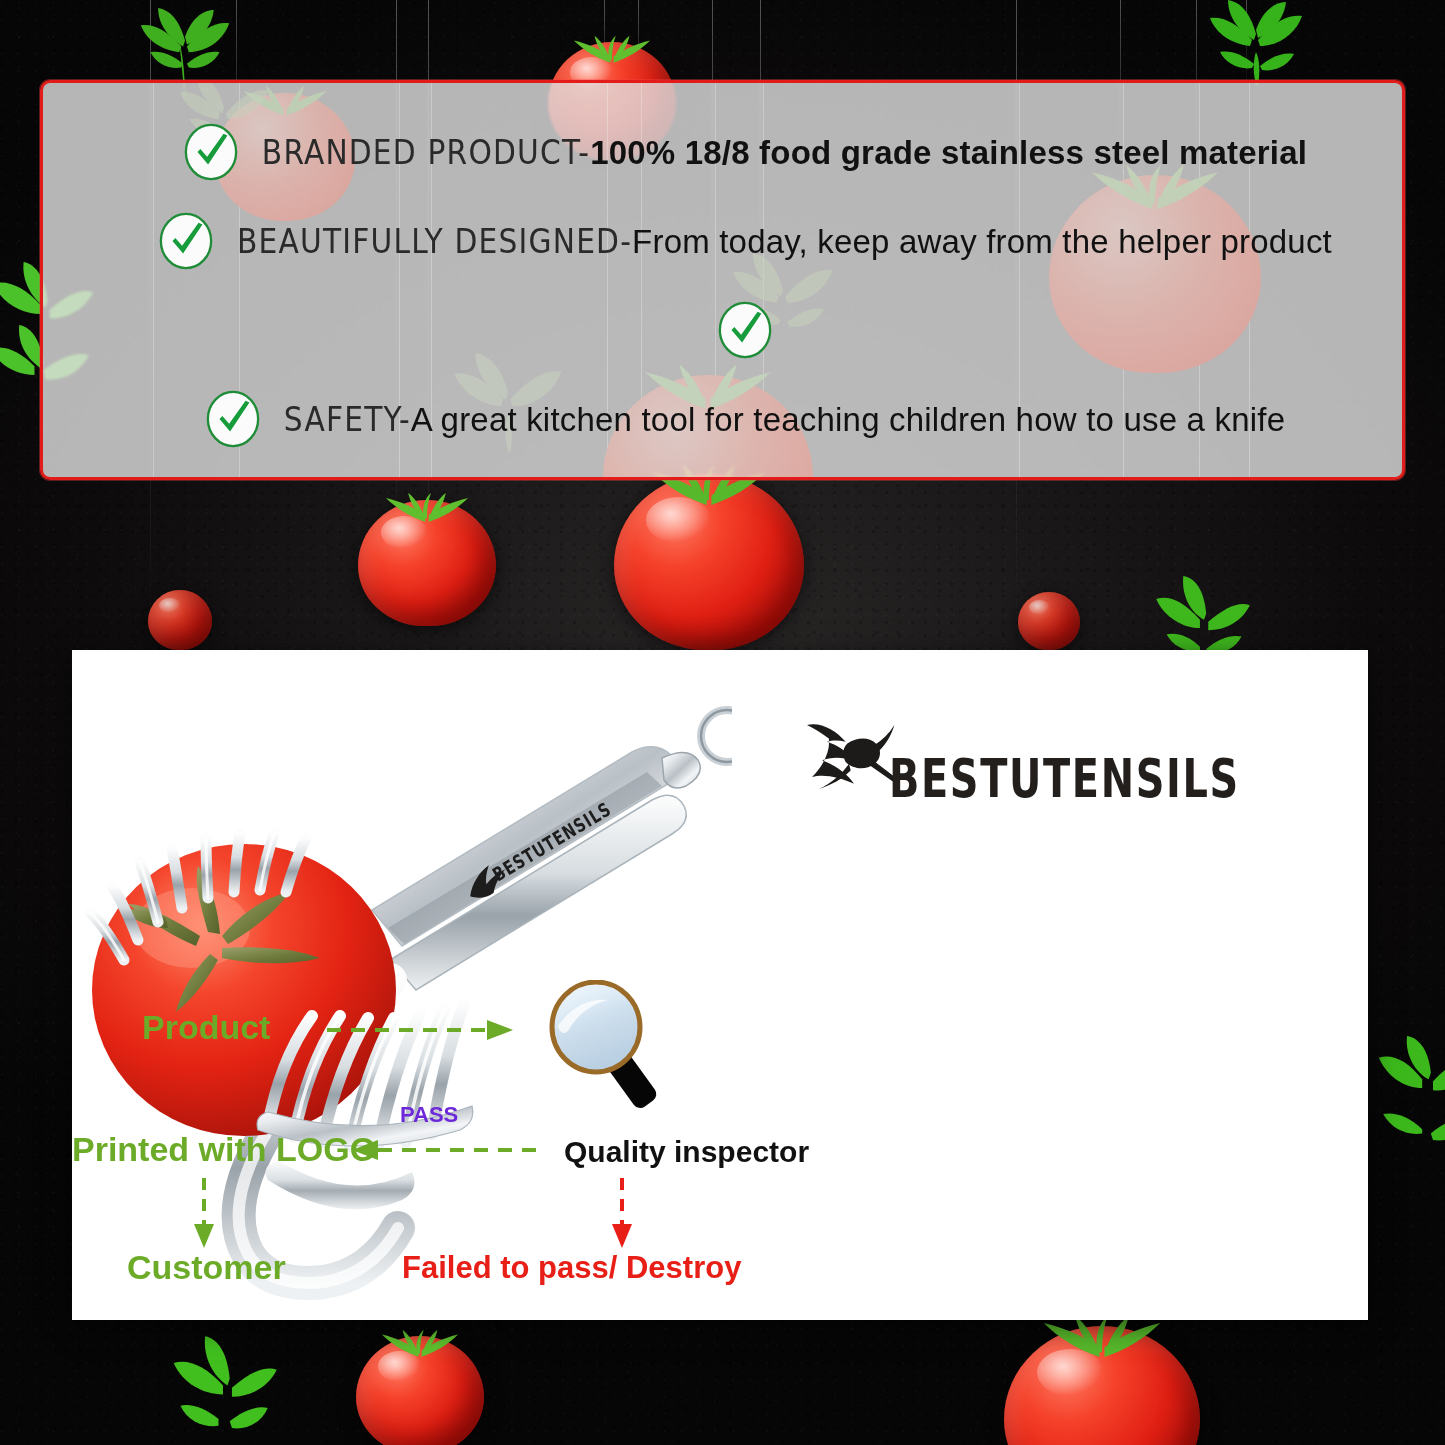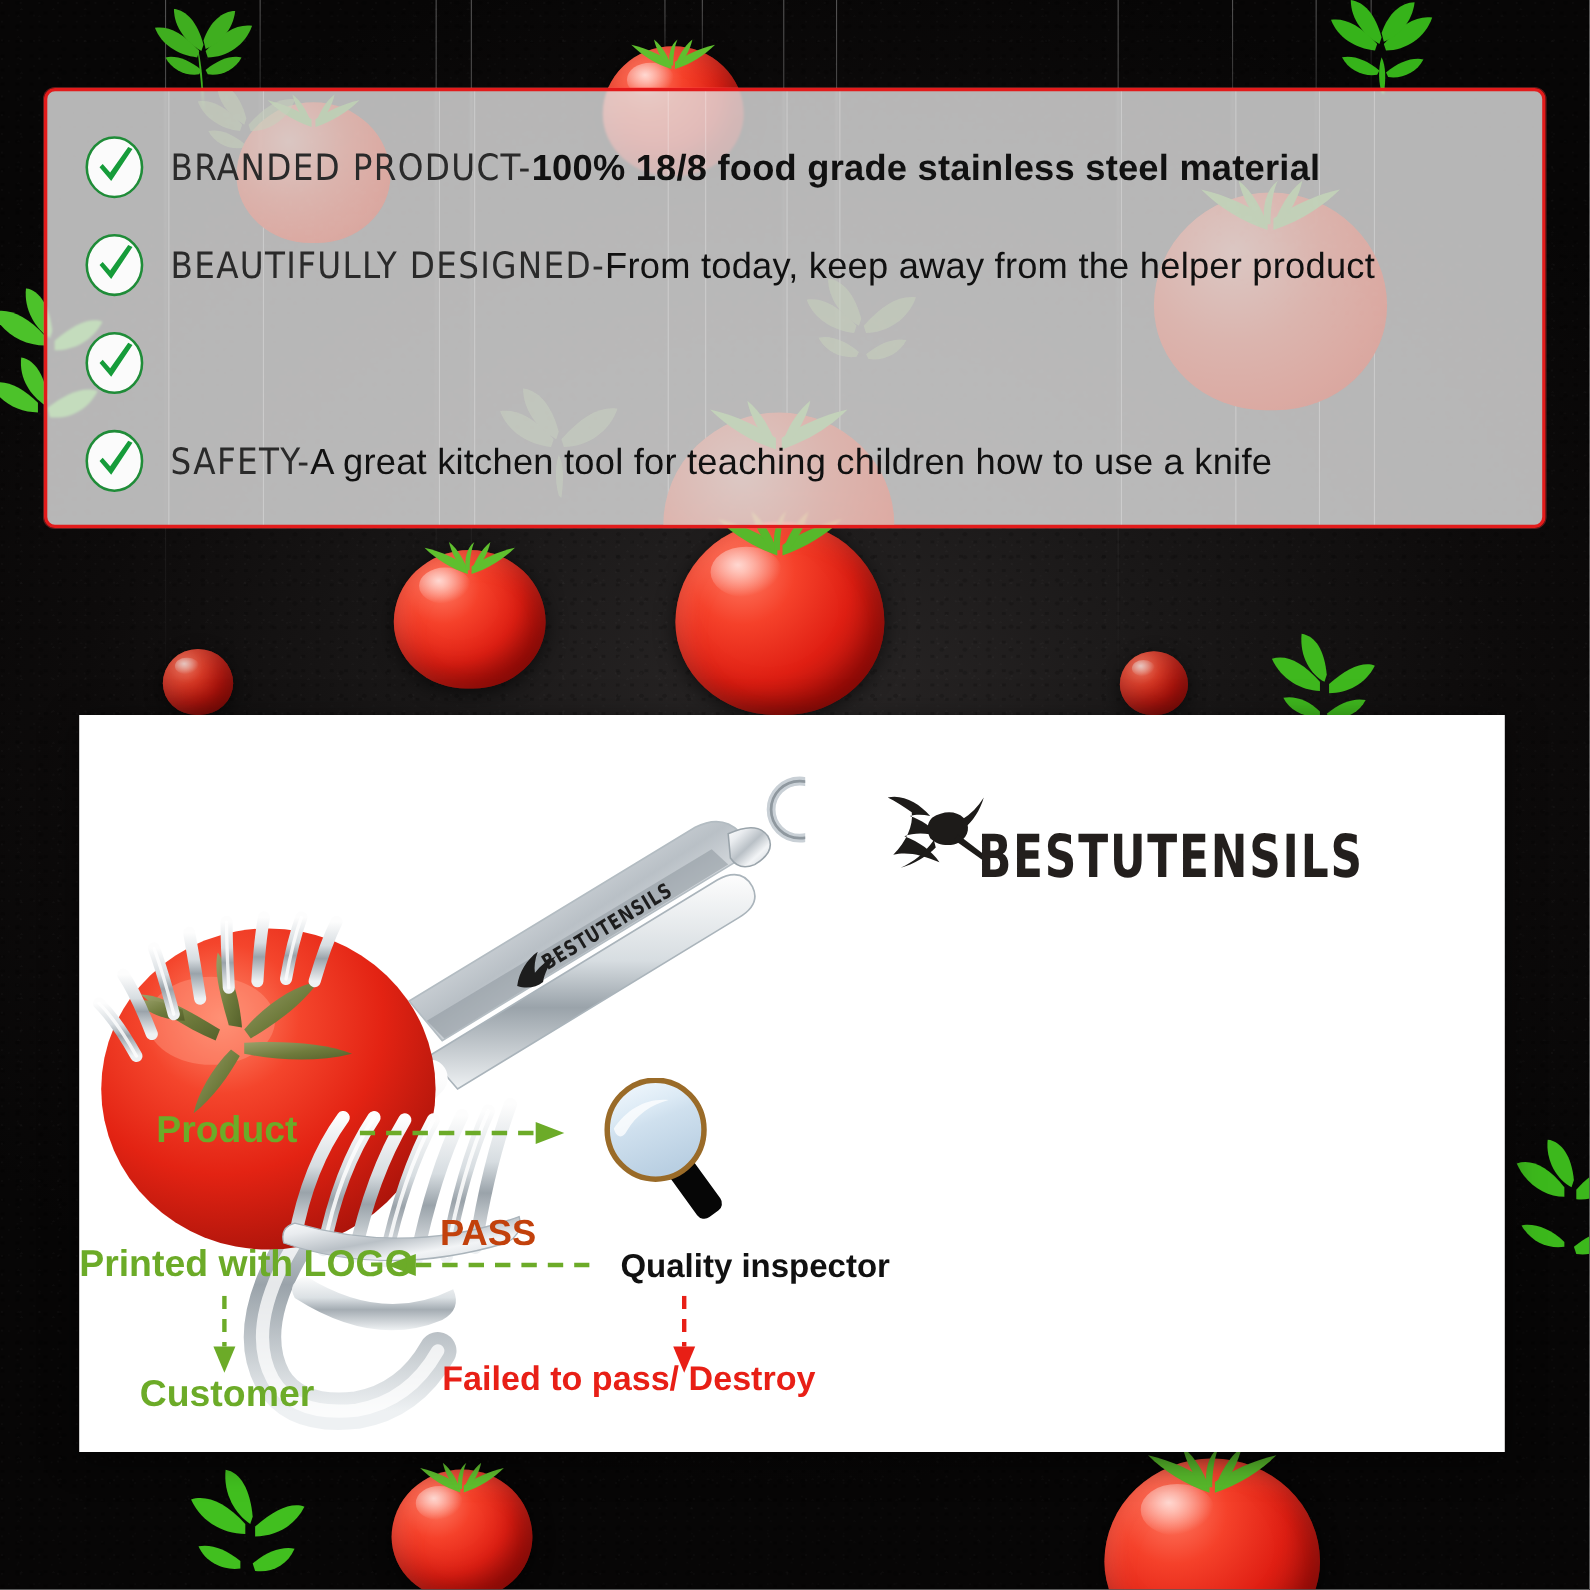--- a/index.html
+++ b/index.html
@@ -70,22 +70,22 @@
     position: absolute; left: 40px; top: 80px; width: 1365px; height: 400px;
     border: 3px solid #e21b1b;
     border-radius: 10px;
     background: rgba(226,226,226,.80);
     backdrop-filter: blur(1px);
     overflow: hidden;
     box-shadow: 0 0 0 1px rgba(255,70,70,.35);
   }
   .feature-list {
     position: relative; z-index: 3;
-    padding: 38px 0 0 32px;
-    display: flex; flex-direction: column; gap: 27px;
+    padding: 38px 0 0 44px;
+    display: flex; flex-direction: column; gap: 27px; align-items: center;
   }
   .feature-row { display: flex; align-items: center; gap: 22px; }
   .check-icon { width: 58px; height: 62px; flex: 0 0 58px; }
   .check-icon svg { width: 100%; height: 100%; display: block; }
   .feature-text {
     font-size: 33px; color: #1b1b1b; white-space: nowrap;
     letter-spacing: .2px;
   }
   .feature-text .lead {
     font-family: "DejaVu Sans Condensed", "Liberation Sans", sans-serif;
@@ -132,21 +132,21 @@
     color: #ee1c1c;
   }
   
   #flow-diagram {
     position: absolute; left: 640px; top: 980px; width: 700px; height: 320px;
   }
   #flow-diagram .node { position: absolute; white-space: nowrap; }
   .node-green { color: #6cab28; font-size: 34px; font-weight: 600; }
   .node-black { color: #111; font-size: 30px; font-weight: 600; }
   .node-red { color: #e81f16; font-size: 31px; font-weight: 600; }
-  .pass-label { color: #c2410c; font-size: 33px; font-weight: 600; }
+  .pass-label { color: #6d28d9; font-size: 22px; font-weight: 600; }
   #magnifier { position: absolute; left: 465px; top: 5px; width: 145px; height: 135px; }
   #magnifier svg { width:100%; height:100%; display:block; }
   .arrow-svg { position: absolute; }
   .arrow-svg svg { display:block; }
 </style>
 </head>
 <body>
 
 <div id="stage">
 
@@ -628,17 +628,17 @@
 
       <span class="arrow-svg" style="left:538px;top:198px;">
         <svg width="24" height="72" viewBox="0 0 24 72">
           <line x1="12" y1="0" x2="12" y2="46" stroke="#e81f16" stroke-width="4" stroke-dasharray="12,9"></line>
           <path d="M2 46 L12 70 L22 46Z" fill="#e81f16"></path>
         </svg>
       </span>
 
       <span class="node node-green" style="left:55px;top:268px;text-align:right;">Customer</span>
 
-      <span class="node node-red" style="left:330px;top:256px;">Failed to pass/ Destroy</span>
+      <span class="node node-red" style="left:330px;top:270px;">Failed to pass/ Destroy</span>
     </div>
 
   </div>
 </div>
 
 </body></html>

